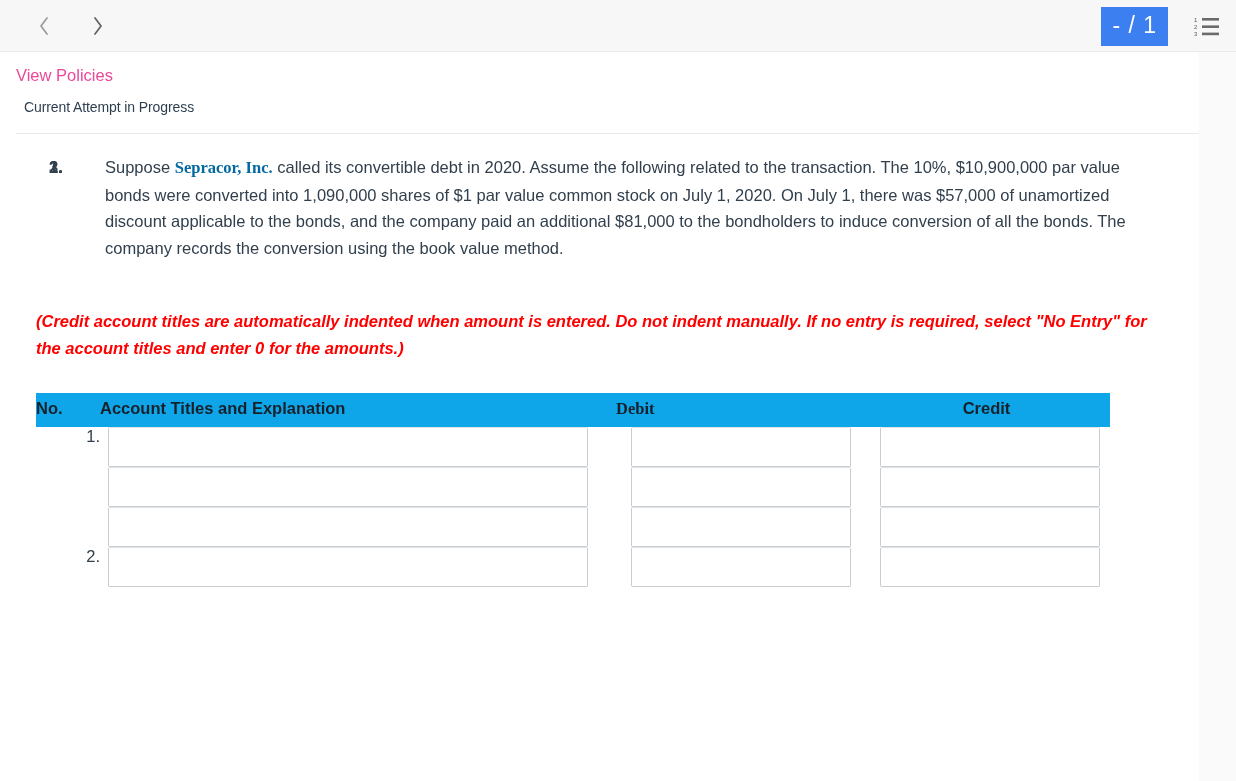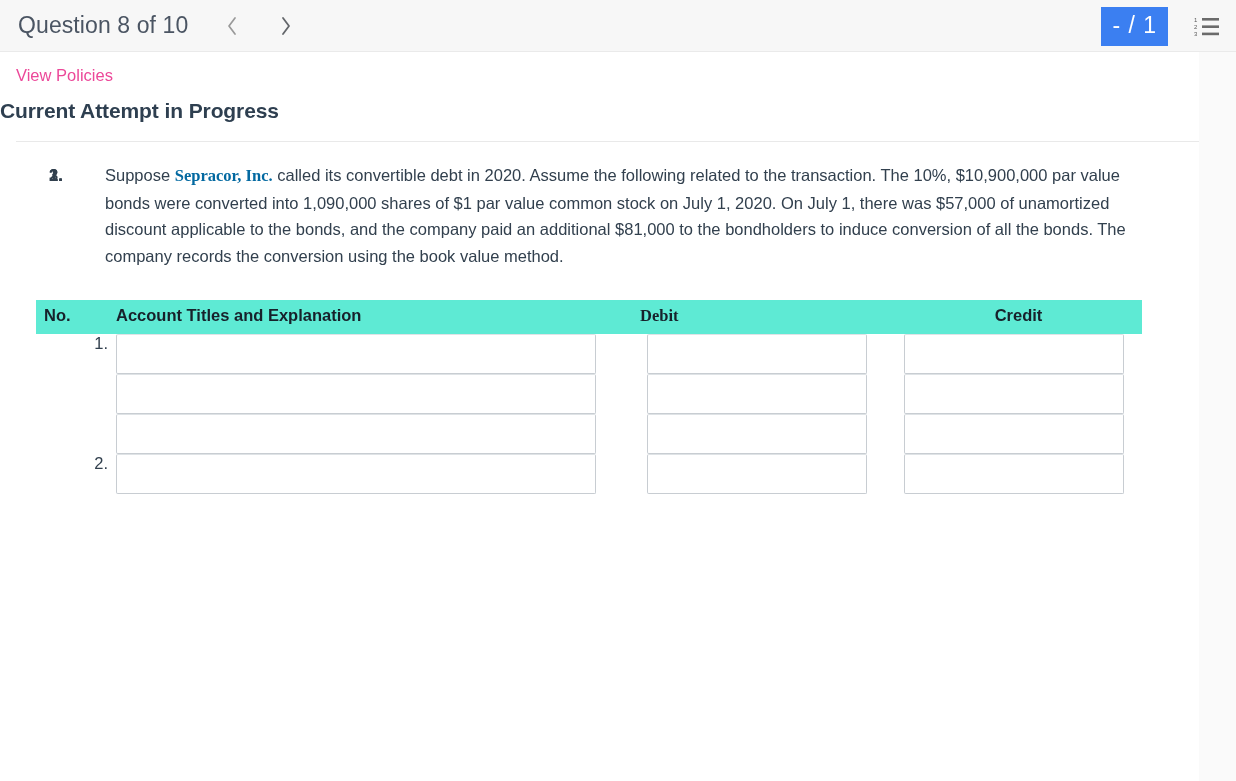--- a/index.html
+++ b/index.html
@@ -96,24 +96,24 @@
     padding: 14px 0 0 16px;
   }
   .view-policies {
     color: #ec4899;
     font-size: 16.5px;
     text-decoration: none;
     cursor: pointer;
     display: inline-block;
   }
   .attempt-head {
-    font-size: 21px;
-    font-weight: bold;
+    font-size: 14px;
+    font-weight: normal;
     color: #2e3f50;
-    margin: 14px 0 0 0;
+    margin: 14px 0 0 24px;
     letter-spacing: -0.1px;
   }
   .head-rule {
     margin-top: 18px;
     margin-left: 16px;
     border-top: 1px solid #e9e9e9;
   }
 
   
   .intro {
@@ -159,25 +159,25 @@
   }
 
   
   .jtable {
     margin: 30px 0 0 36px;
     width: 1074px;
     border-collapse: collapse;
     table-layout: fixed;
   }
   .jtable thead th {
-    background: #5eead4;
+    background: #0ea5e9;
     font-size: 16.5px;
     font-weight: bold;
     color: #17212b;
-    padding: 6px 0 8px 8px;
+    padding: 6px 0 8px 0;
     border: none;
   }
   th.col-no { width: 64px; text-align: left; padding-left: 10px; }
   th.col-acct { width: 516px; text-align: left; padding-left: 10px; }
   th.col-debit { width: 247px; text-align: left; font-family: Liberation Serif, serif; }
   th.col-credit { width: 247px; text-align: center; }
 
   .jtable tbody td {
     padding: 0;
     vertical-align: top;
@@ -205,21 +205,20 @@
     color: #32404e;
     padding: 0 8px;
     outline: none;
     display: block;
   }
 </style>
 </head>
 <body>
 
 <div class="topbar">
-  <div class="q-title">Question 8 of 10</div>
 
   <div class="navbtns">
     <span class="chev">
       <svg width="16" height="26" viewBox="0 0 16 26" fill="none">
         <path d="M11 5 L5 13 L11 21" stroke="#9a9a9a" stroke-width="1.7" stroke-linecap="round" stroke-linejoin="round"></path>
       </svg>
     </span>
     <span class="chev">
       <svg width="16" height="26" viewBox="0 0 16 26" fill="none">
         <path d="M5 5 L11 13 L5 21" stroke="#63666a" stroke-width="1.8" stroke-linecap="round" stroke-linejoin="round"></path>
@@ -258,20 +257,21 @@
         <span class="num">1.</span>
       </li>
       <li>
         <span class="num">2.</span>
       </li>
       <li>
         <span class="num">3.</span><span>Suppose </span><span class="hl">Sepracor, Inc.</span><span> called its convertible debt in 2020. Assume the following related to the transaction. The 10%, $10,900,000 par value bonds were converted into 1,090,000 shares of $1 par value common stock on July 1, 2020. On July 1, there was $57,000 of unamortized discount applicable to the bonds, and the company paid an additional $81,000 to the bondholders to induce conversion of all the bonds. The company records the conversion using the book value method.</span>
       </li>
     </ol>
 
+    <div class="credit-note">(Credit account titles are automatically indented when amount is entered. Do not indent manually. If no entry is required, select "No Entry" for the account titles and enter 0 for the amounts.)</div>
 
     <table class="jtable">
       <thead>
         <tr>
           <th class="col-no">No.</th>
           <th class="col-acct">Account Titles and Explanation</th>
           <th class="col-debit">Debit</th>
           <th class="col-credit">Credit</th>
         </tr>
       </thead>

